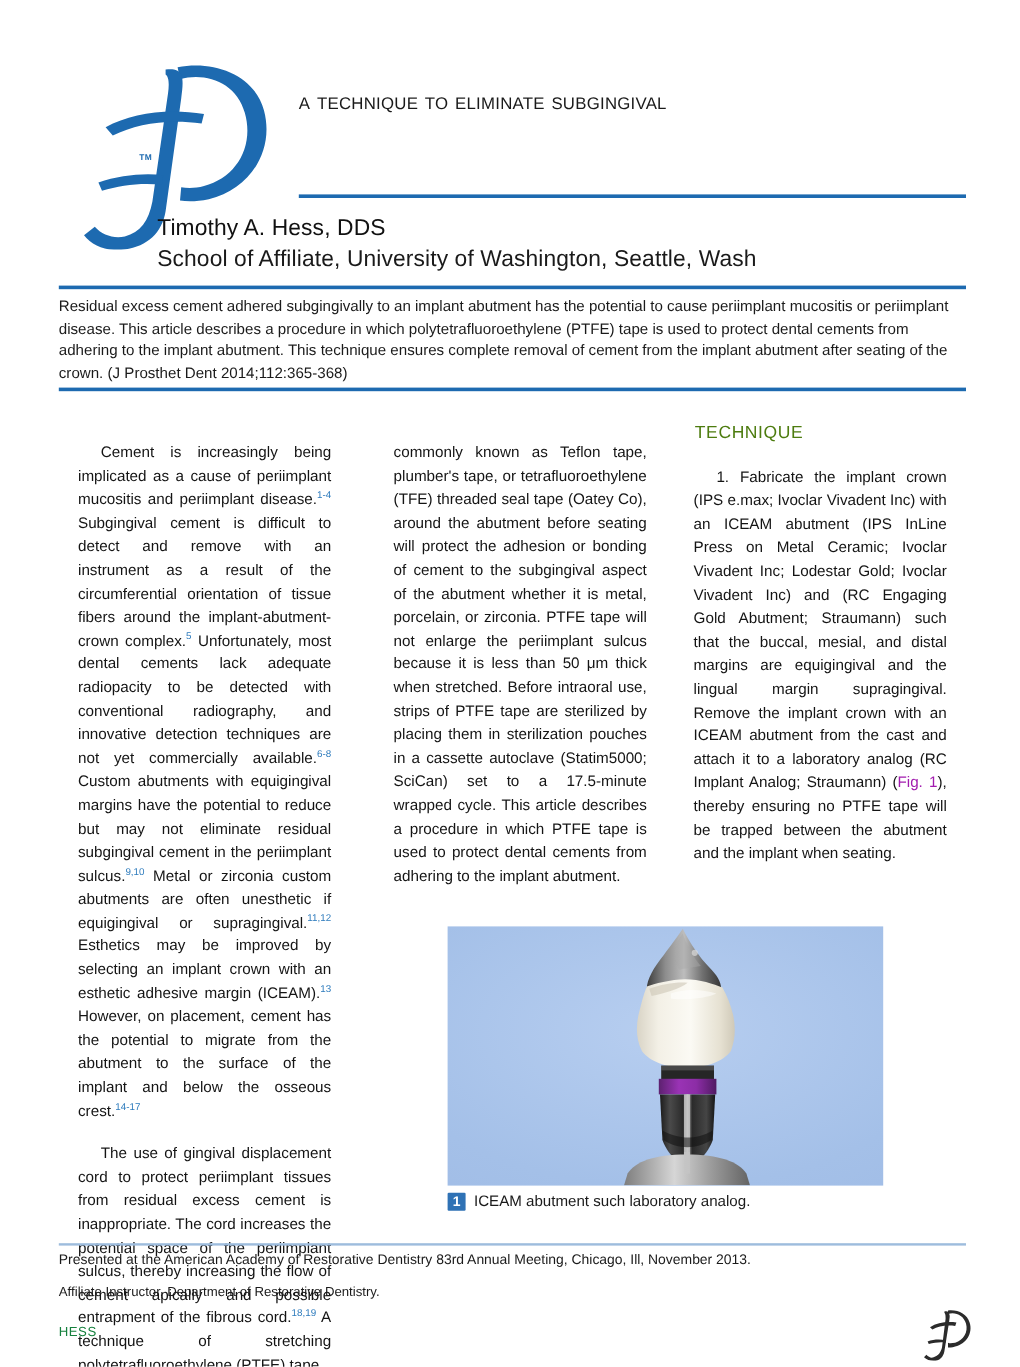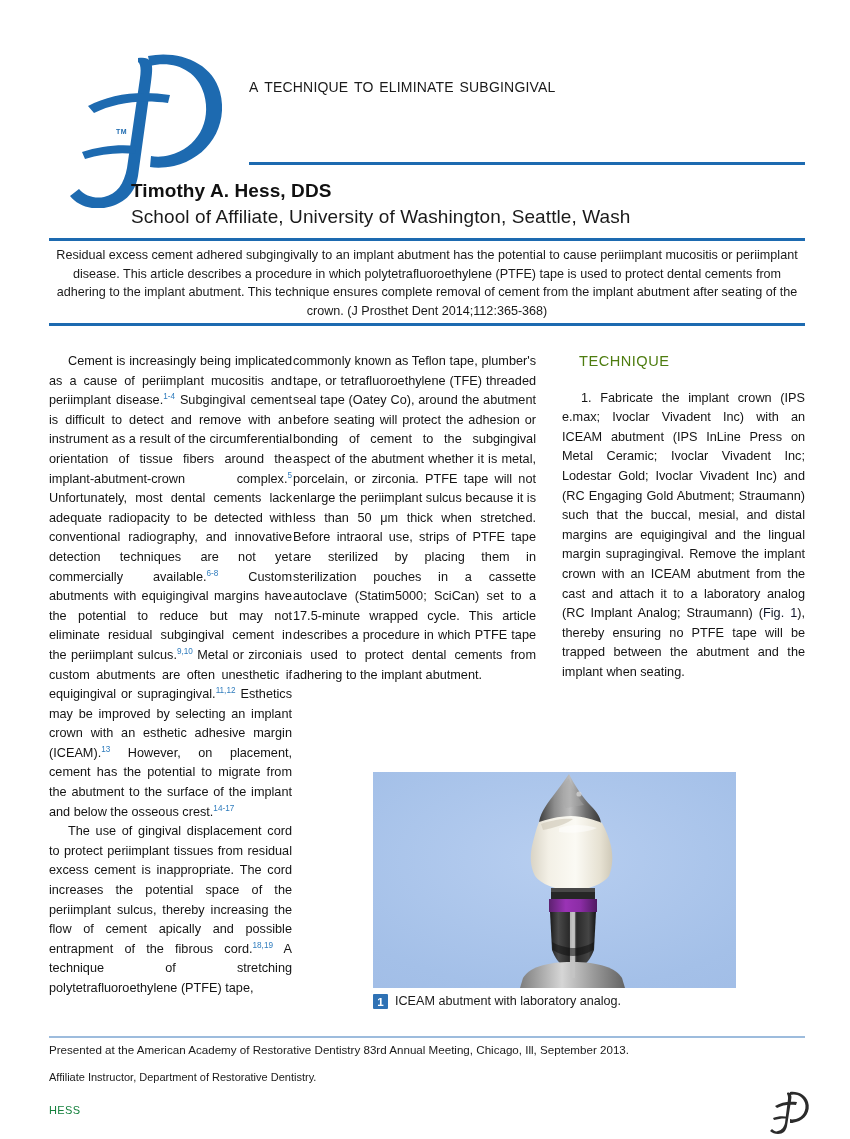--- a/index.html
+++ b/index.html
@@ -22,41 +22,41 @@
   .title-block{position:absolute;left:249px;top:72px;width:556px;}
   .article-title{
     font-size:19.5px;line-height:27px;color:#1a1a1a;
     font-weight:400;letter-spacing:.2px;margin:0;
     font-variant:small-caps;
     text-transform:lowercase;
   }
   .article-title .ln{display:block;}
   .title-rule{position:absolute;left:249px;top:162px;width:556px;height:3px;background:#1d6ab0;}
 
-  .author{position:absolute;left:131px;top:180px;font-size:19px;font-weight:bold;color:#111;letter-spacing:.1px;}
+  .author{position:absolute;left:131px;top:180px;font-size:19px;font-weight:normal;color:#111;letter-spacing:.1px;}
   .affil{position:absolute;left:131px;top:206px;font-size:19px;font-weight:400;color:#1a1a1a;letter-spacing:.1px;}
 
   
   .abs-rule-top{position:absolute;left:49px;top:238px;width:756px;height:3px;background:#1d6ab0;}
   .abs-rule-bot{position:absolute;left:49px;top:323px;width:756px;height:3px;background:#1d6ab0;}
   .abstract{
     position:absolute;left:49px;top:246px;width:756px;
-    font-size:12.6px;line-height:18.6px;color:#1a1a1a;text-align:center;
+    font-size:12.6px;line-height:18.6px;color:#1a1a1a;text-align:left;
   }
 
   
   .cols{position:absolute;left:49px;top:352px;width:756px;height:670px;}
   .col{position:absolute;top:0;width:243px;font-size:12.7px;line-height:19.6px;text-align:justify;color:#141414;}
   .col.c1{left:0px;}
-  .col.c2{left:244px;}
+  .col.c2{left:263px;}
   .col.c3{left:513px;}
-  .col p{margin:0;}
+  .col p{margin:16px;}
   .col p.indent{text-indent:19px;}
   sup{font-size:8.2px;color:#2f7cbd;vertical-align:super;line-height:0;}
-  .figref{color:#0f172a;}
+  .figref{color:#a21caf;}
 
   .sec-head{
     color:#4d7c0f;font-size:14.6px;letter-spacing:.5px;
     margin:0 0 17px 0;padding-left:17px;font-weight:400;
   }
 
   
   .figure{position:absolute;left:373px;top:772px;width:363px;height:216px;}
   .figimg{position:absolute;inset:0;overflow:hidden;background:
       radial-gradient(120% 110% at 50% 40%, #b7cef0 0%, #a4c0e8 55%, #9db9e4 100%);}
@@ -198,25 +198,25 @@
 
         <path d="M150 206 C156 196 172 190 199 190 C226 190 243 196 249 206
                  L252 216 L147 216 Z" fill="url(#baseg)"></path>
         <rect x="197" y="188" width="5" height="18" fill="#c4c4c4" opacity=".8"></rect>
       </svg>
     </div>
   </div>
 
   <div class="caption">
     <span class="fignum">1</span>
-    <span>ICEAM abutment with laboratory analog.</span>
+    <span>ICEAM abutment such laboratory analog.</span>
   </div>
 
   <div class="foot-rule"></div>
-  <div class="foot-note1">Presented at the American Academy of Restorative Dentistry 83rd Annual Meeting, Chicago, Ill, September 2013.</div>
+  <div class="foot-note1">Presented at the American Academy of Restorative Dentistry 83rd Annual Meeting, Chicago, Ill, November 2013.</div>
   <div class="foot-note2">Affiliate Instructor, Department of Restorative Dentistry.</div>
   <div class="foot-author">Hess</div>
 
   <div class="foot-logo">
     <svg width="46" height="44" viewBox="0 0 46 44" xmlns="http://www.w3.org/2000/svg">
       <g fill="#2b2b2b">
         <path d="M24 2 C32 1 40 5 42 12 C45 21 39 30 30 32 C27 33 25 33 24 33 L24 29
                  C26 30 28 29 30 29 C37 27 41 20 39 13 C37 6 30 3 24 5 Z"></path>
         <path d="M21 3 C23 2 25 3 25 5 C26 7 25 9 25 11 L21 36 C20 41 17 44 12 44
                  C9 44 6 43 4 41 L6 39 C8 41 10 42 12 41 C16 40 18 37 19 33 L22 9

